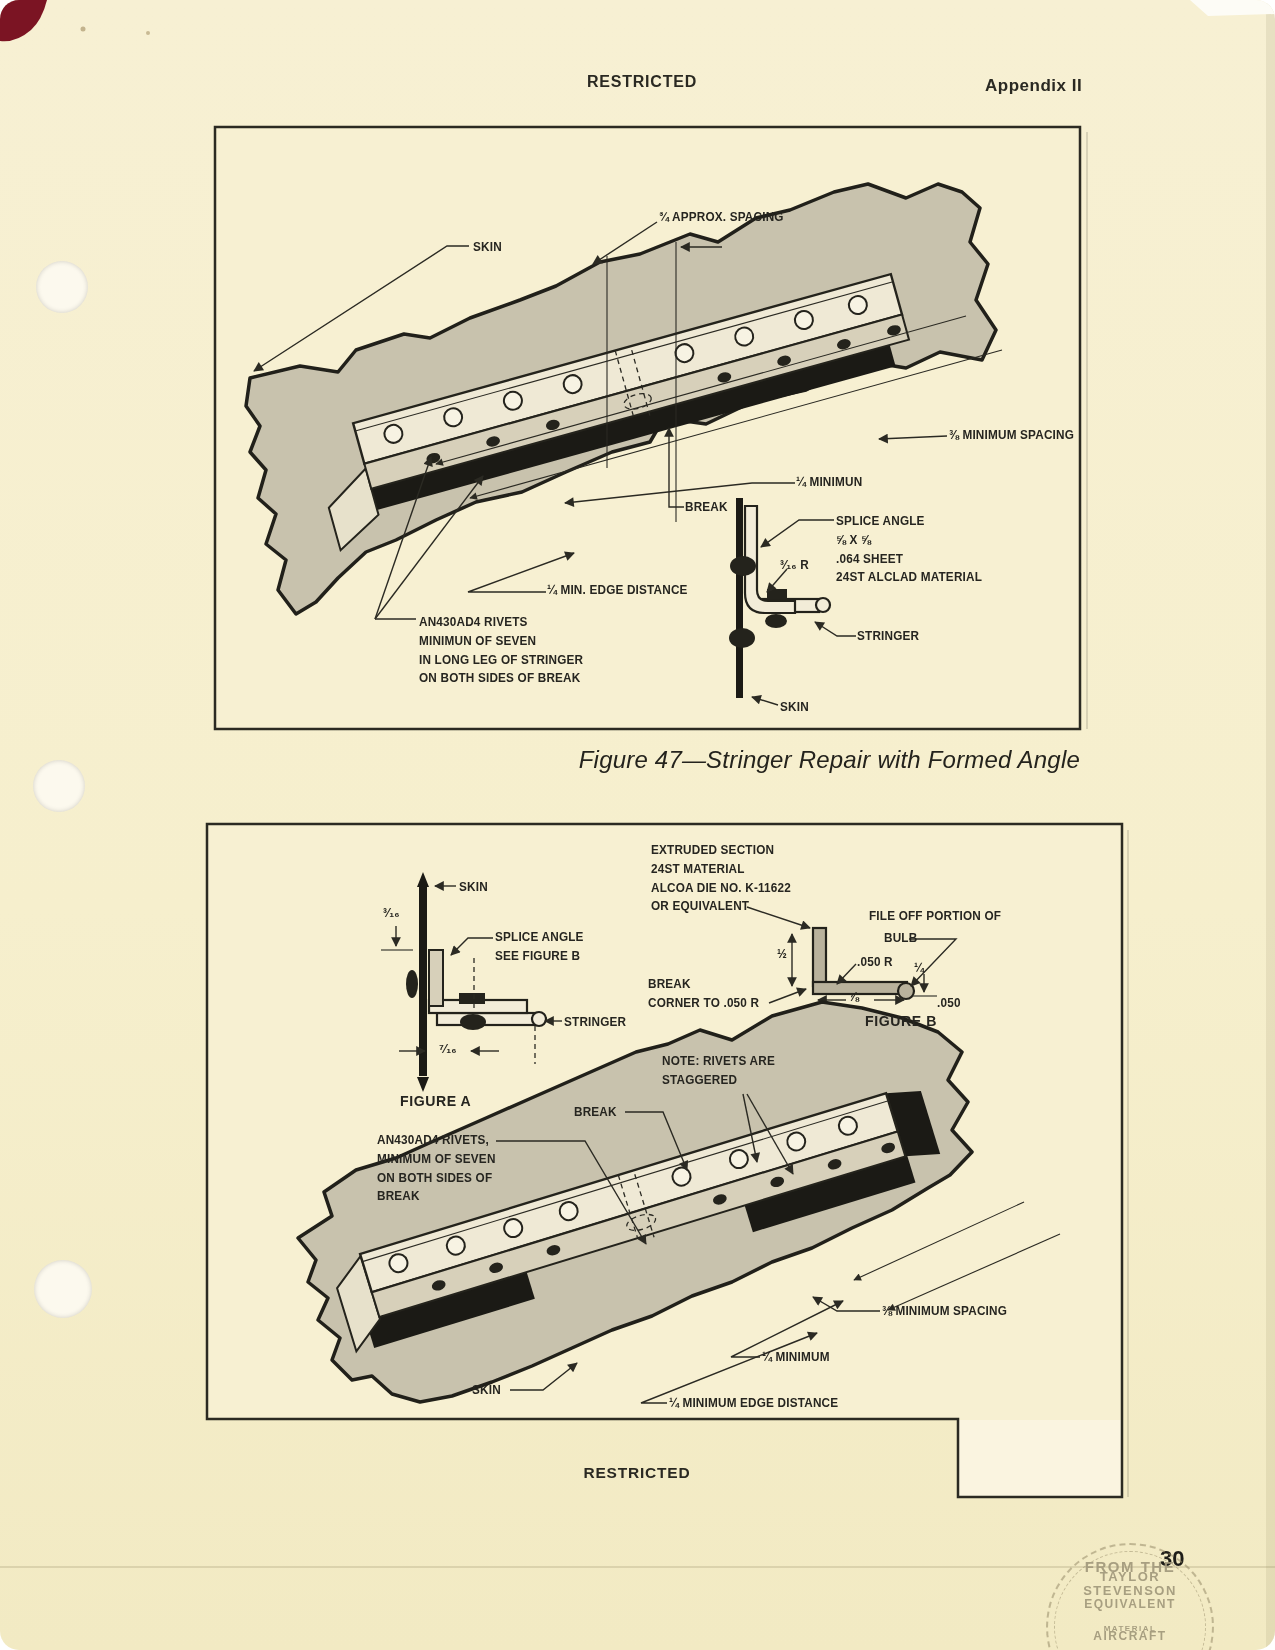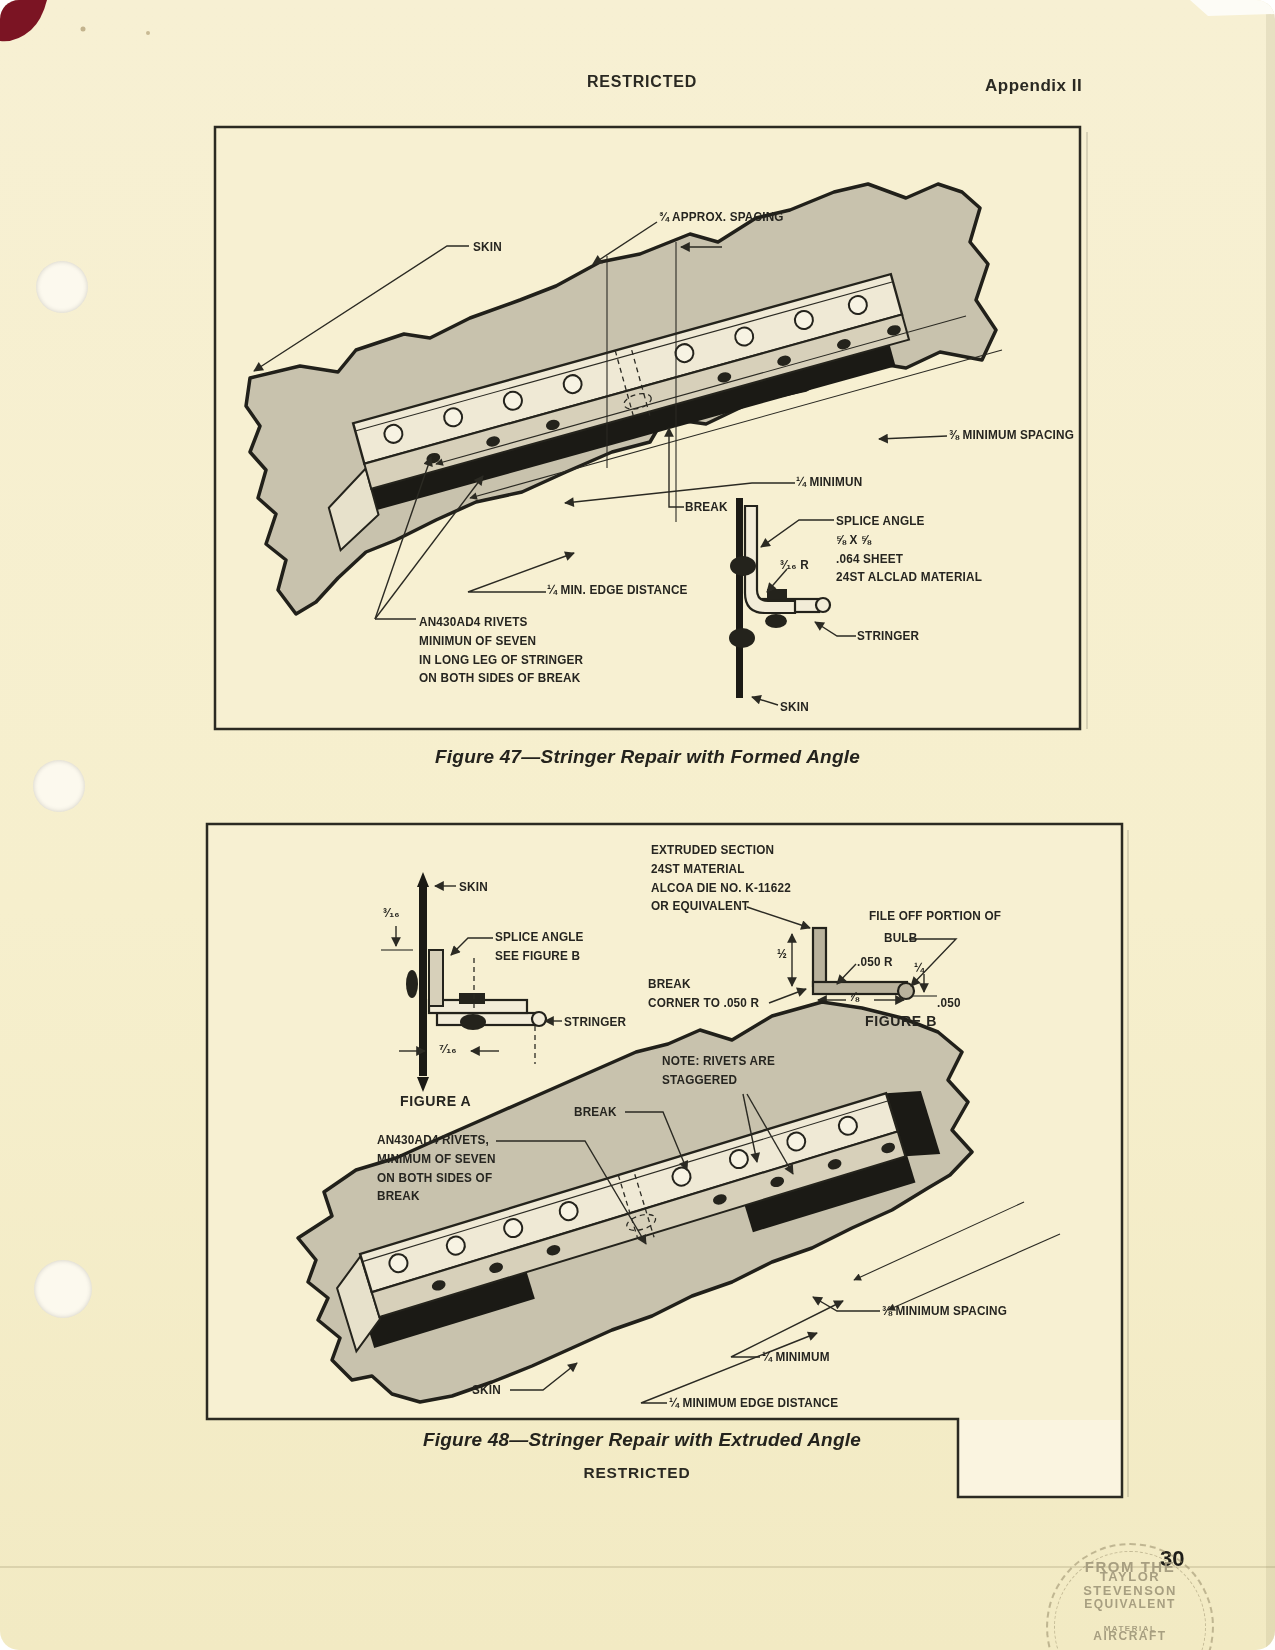--- a/index.html
+++ b/index.html
@@ -27,22 +27,22 @@
   .faint{stroke:rgba(43,42,34,.3);stroke-width:1;fill:none;}
   
   .lbl{position:absolute;font-weight:700;font-size:12.5px;line-height:1.5;
        color:#262520;white-space:nowrap;letter-spacing:.2px;
        transform:scaleX(.94);transform-origin:0 0;}
   .big{font-size:15px;letter-spacing:.6px;}
   .hdr{position:absolute;left:392px;top:72px;width:500px;text-align:center;
        font-weight:700;font-size:16px;line-height:1.3;letter-spacing:.8px;color:#2a2922;}
   .appendix{position:absolute;left:985px;top:76px;font-weight:700;font-size:17px;
        letter-spacing:.5px;color:#2a2922;}
-  .caption{position:absolute;text-align:center;font-style:italic;font-weight:700;
-       font-size:19px;color:#24231d;letter-spacing:.2px;}
+  .caption{position:absolute;text-align:right;font-style:italic;font-weight:400;
+       font-size:24px;color:#24231d;letter-spacing:.2px;}
   .footer-c{position:absolute;left:400px;top:1464px;width:474px;text-align:center;
        font-weight:700;font-size:15.5px;letter-spacing:.8px;color:#2a2922;}
   .pageno{position:absolute;left:1160px;top:1546px;font-weight:700;font-size:22px;color:#1e1d18;}
   .hole-punch{position:absolute;border-radius:50%;background:#fcf9ee;
        box-shadow:inset 0 0 5px rgba(0,0,0,.18);}
   .stamp{position:absolute;left:1046px;top:1543px;width:164px;height:164px;
        border:2px dashed rgba(152,141,106,.6);border-radius:50%;opacity:.92;}
   .stamp-inner{position:absolute;left:6px;top:6px;right:6px;bottom:6px;
        border:1px dashed rgba(152,141,106,.55);border-radius:50%;}
   .stamp-line{position:absolute;width:100%;text-align:center;color:#a1987b;
@@ -300,21 +300,20 @@
   <div class="lbl" style="left:377px;top:1131px">
     <div>AN430AD4 RIVETS,</div>
     <div>MINIMUM OF SEVEN</div>
     <div>ON BOTH SIDES OF</div>
     <div>BREAK</div>
   </div>
   <div class="lbl" style="left:882px;top:1302px">⅜ MINIMUM SPACING</div>
   <div class="lbl" style="left:762px;top:1348px">¼ MINIMUM</div>
   <div class="lbl" style="left:669px;top:1394px">¼ MINIMUM EDGE DISTANCE</div>
   <div class="lbl" style="left:472px;top:1381px">SKIN</div>
-  <div class="caption" style="left:207px;top:1429px;width:870px">Figure 48—Stringer Repair with Extruded Angle</div>
 
   <div class="footer-c">RESTRICTED</div>
   <div class="pageno">30</div>
 
   <div class="stamp">
     <div class="stamp-inner"></div>
     <div class="stamp-line" style="top:13px;font-size:15px">FROM THE</div>
     <div class="stamp-line" style="top:24px;font-size:13px">TAYLOR</div>
     <div class="stamp-line" style="top:38px;font-size:13px">STEVENSON</div>
     <div class="stamp-line" style="top:52px;font-size:12px">EQUIVALENT</div>

